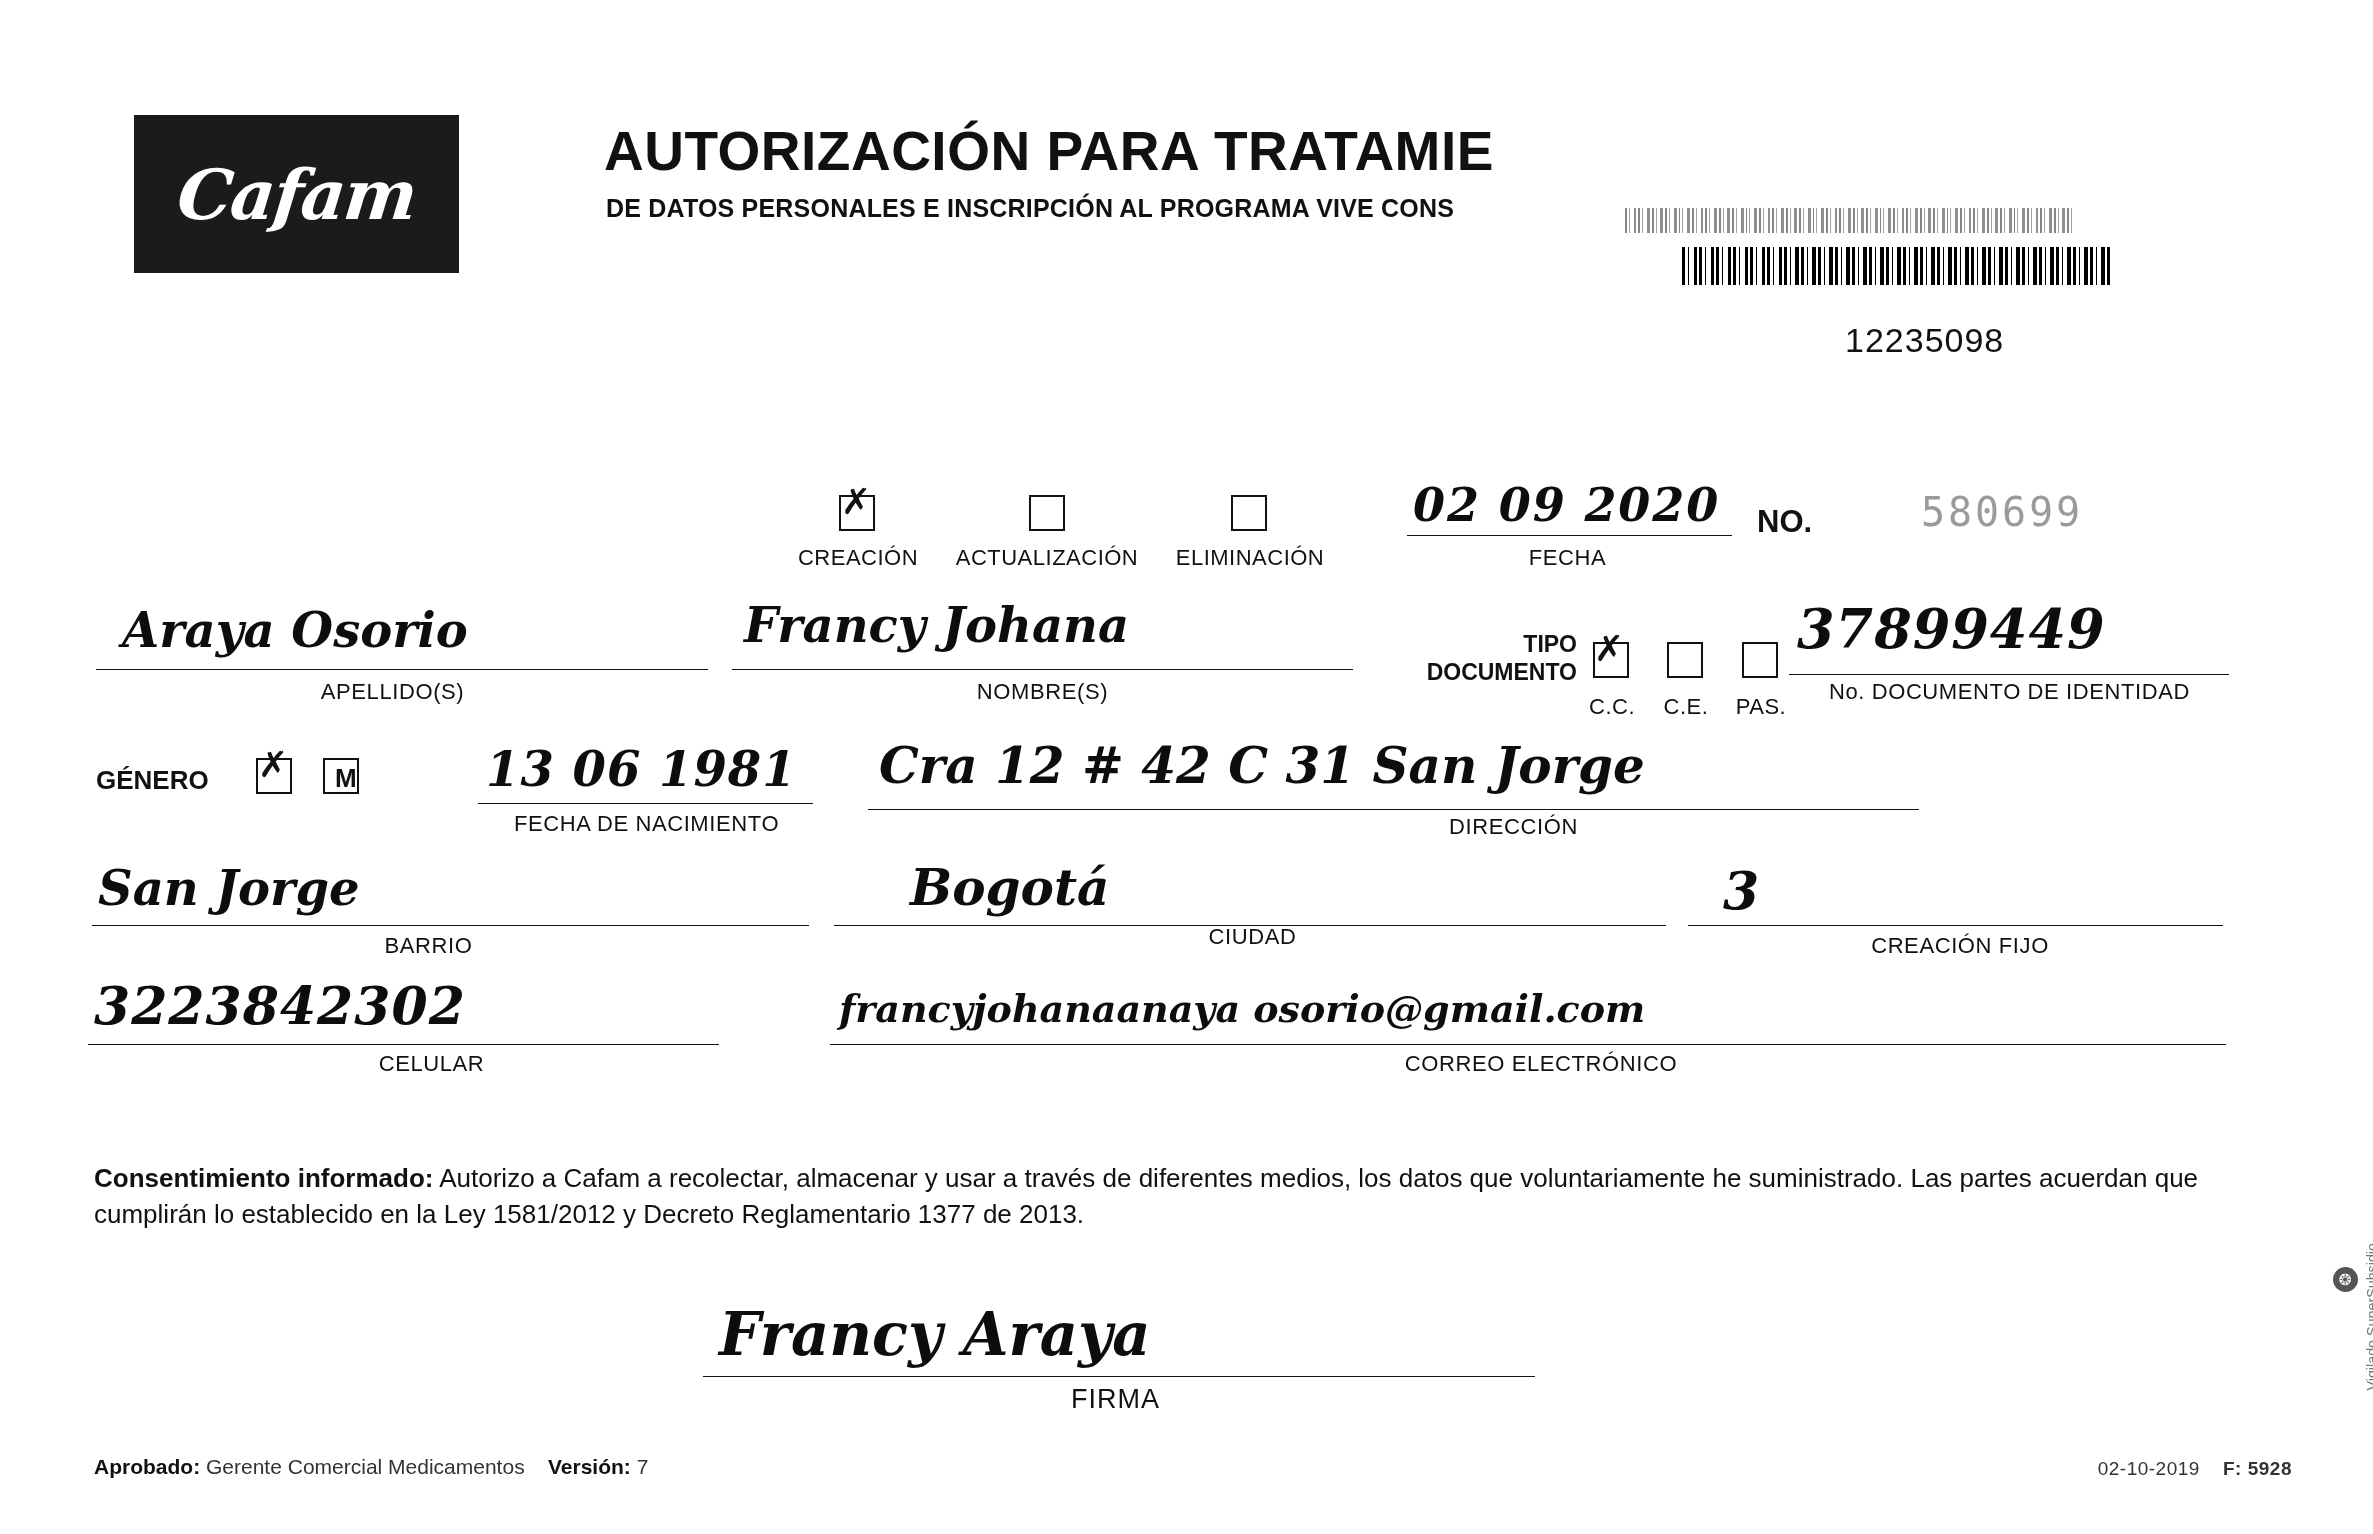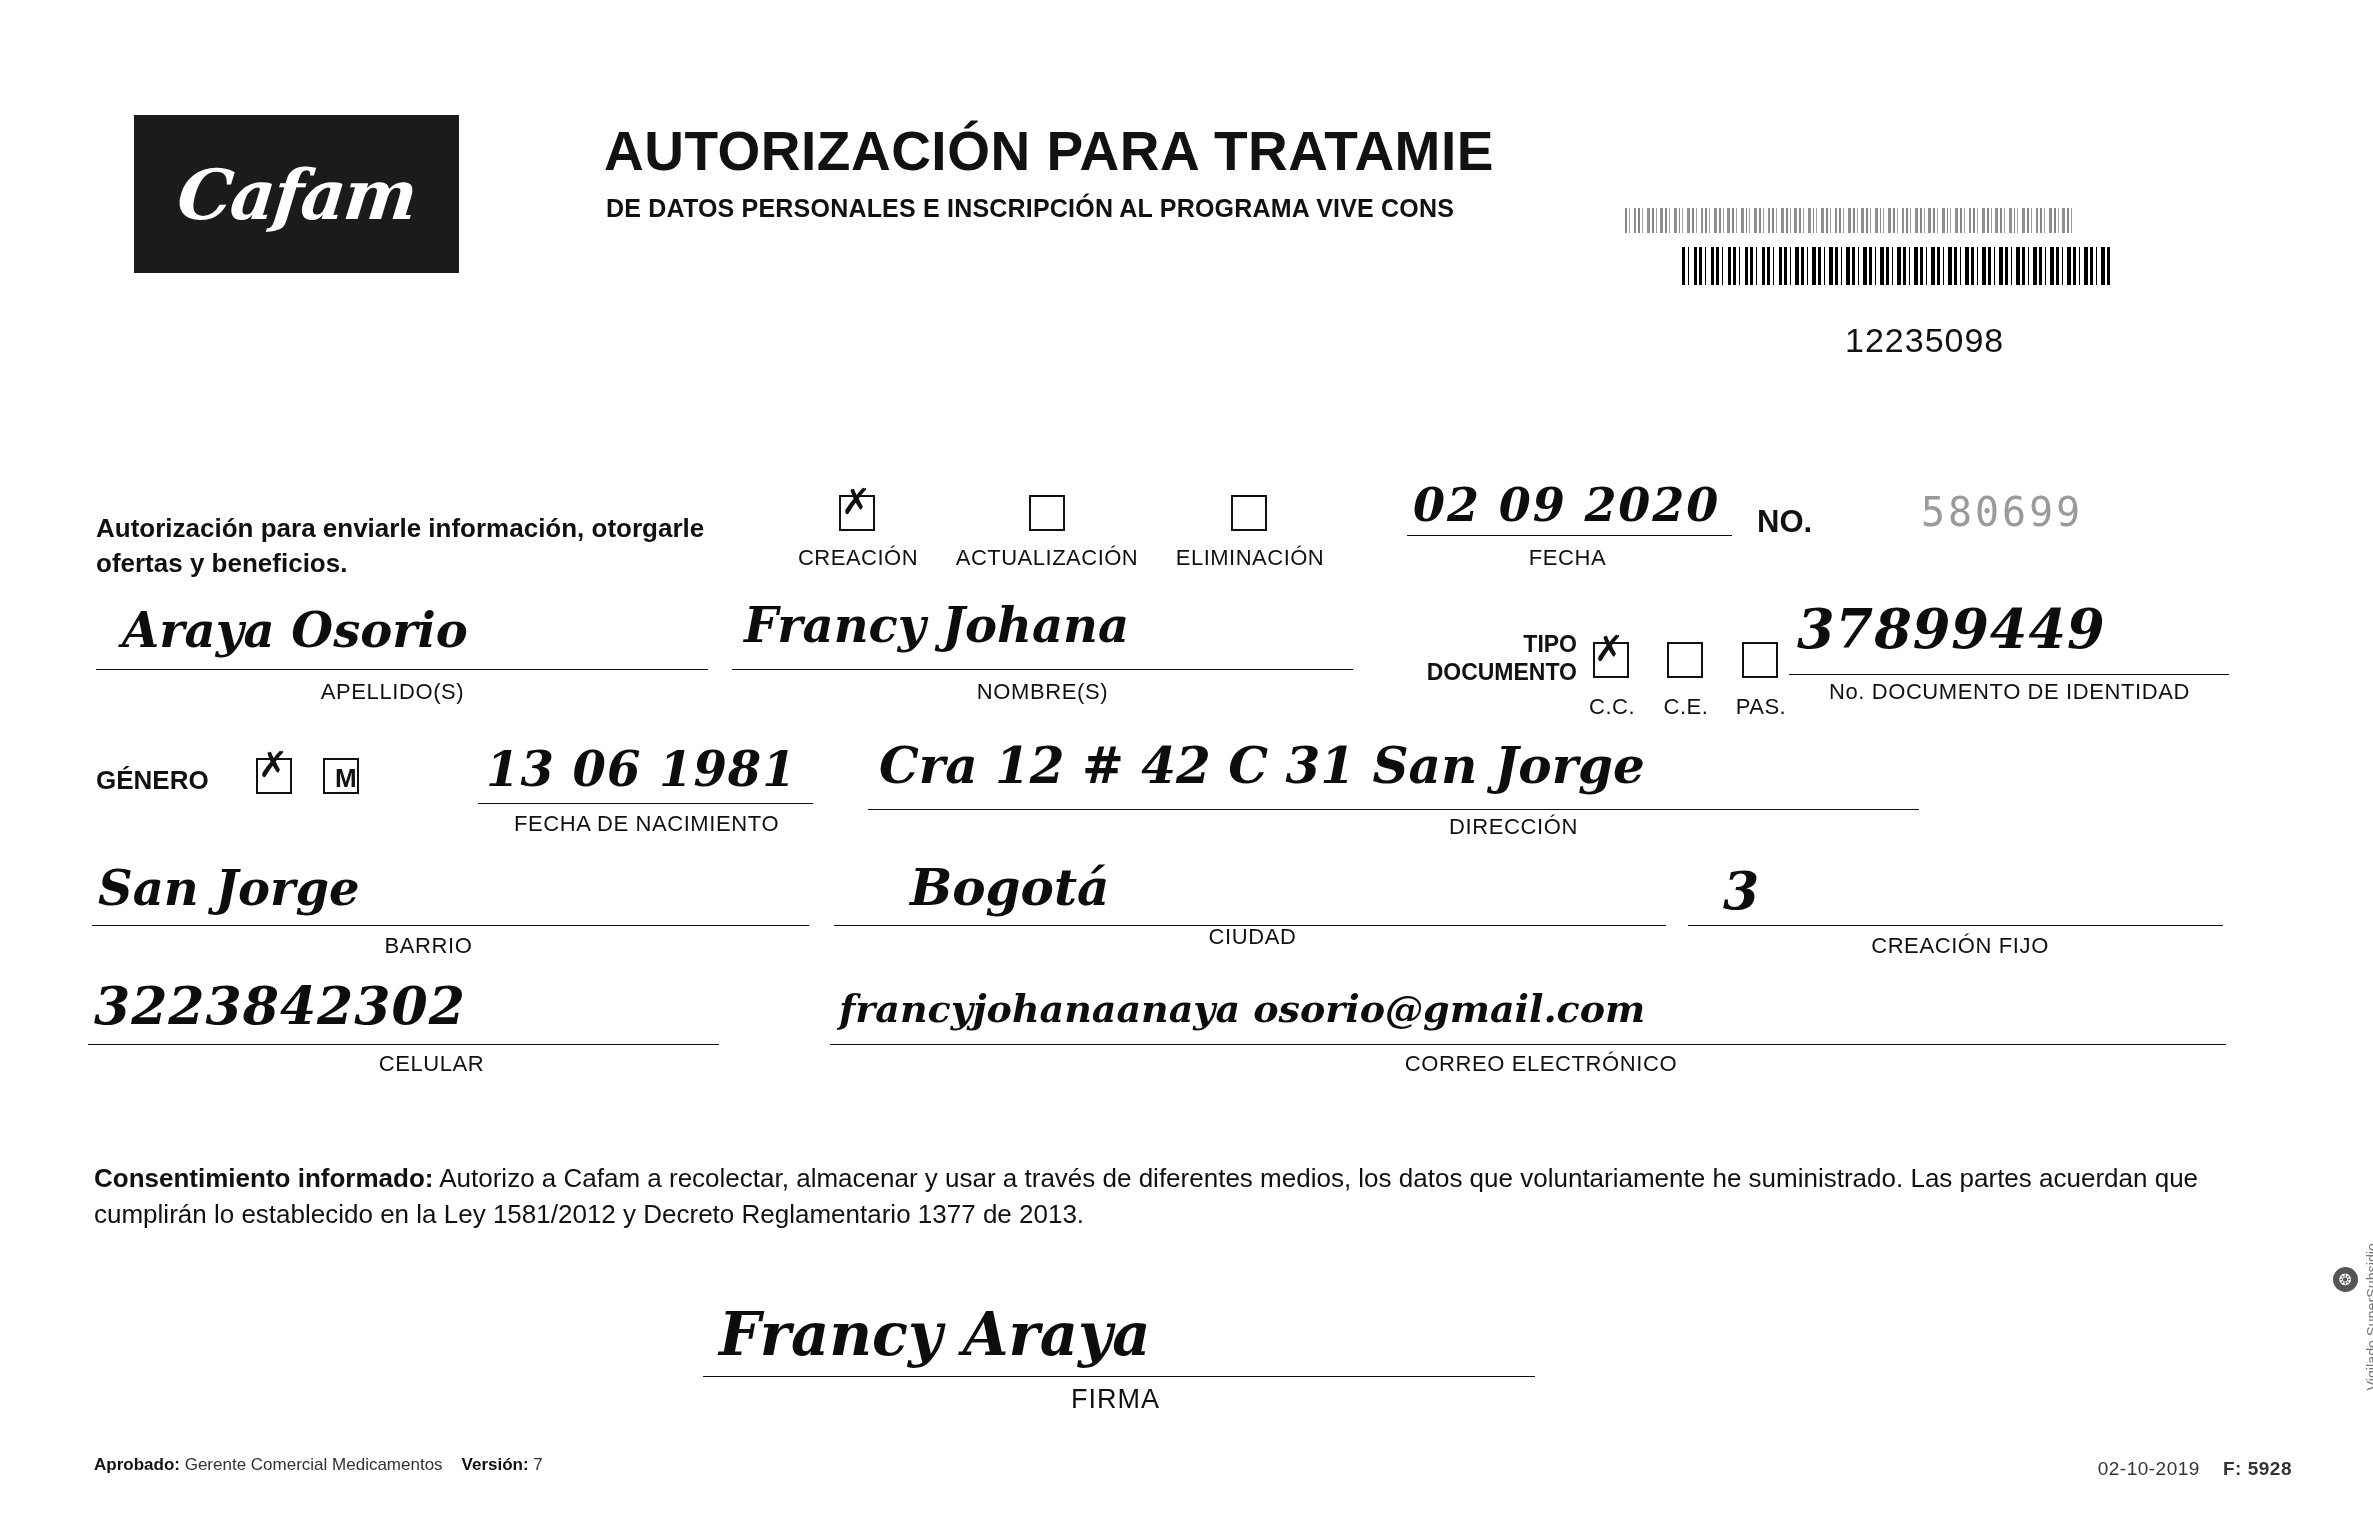--- a/index.html
+++ b/index.html
@@ -223,21 +223,21 @@
     font-size: 27px;
     letter-spacing: 1px;
     color: #111;
   }
 
   
   .footer-left {
     position: absolute;
     left: 94px;
     top: 1455px;
-    font-size: 17px;
+    font-size: 21px;
     color: #333;
   }
   .footer-left b { font-weight: bold; color: #111; }
   .footer-right {
     position: absolute;
     right: 81px;
     top: 1458px;
     font-size: 19px;
     color: #333;
     letter-spacing: 0.5px;
@@ -277,21 +277,20 @@
     <span class="logo-text">Cafam</span>
   </div>
 
   <div class="title-main">AUTORIZACIÓN PARA TRATAMIE</div>
   <div class="title-sub">DE DATOS PERSONALES E INSCRIPCIÓN AL PROGRAMA VIVE CONS</div>
 
   <div class="barcode-top"></div>
   <div class="barcode-main"></div>
   <div class="barcode-number">12235098</div>
 
-  <div class="auth-label">Autorización para enviarle información, otorgarle ofertas y beneficios.</div>
 
   <div class="cbx" style="left:839px; top:495px;"></div>
   <div class="cbx-mark" style="left:841px; top:484px;">✗</div>
   <div class="small-caption" style="left:791px; top:545px; width:134px;">CREACIÓN</div>
 
   <div class="cbx" style="left:1029px; top:495px;"></div>
   <div class="small-caption" style="left:944px; top:545px; width:206px;">ACTUALIZACIÓN</div>
 
   <div class="cbx" style="left:1231px; top:495px;"></div>
   <div class="small-caption" style="left:1159px; top:545px; width:182px;">ELIMINACIÓN</div>

